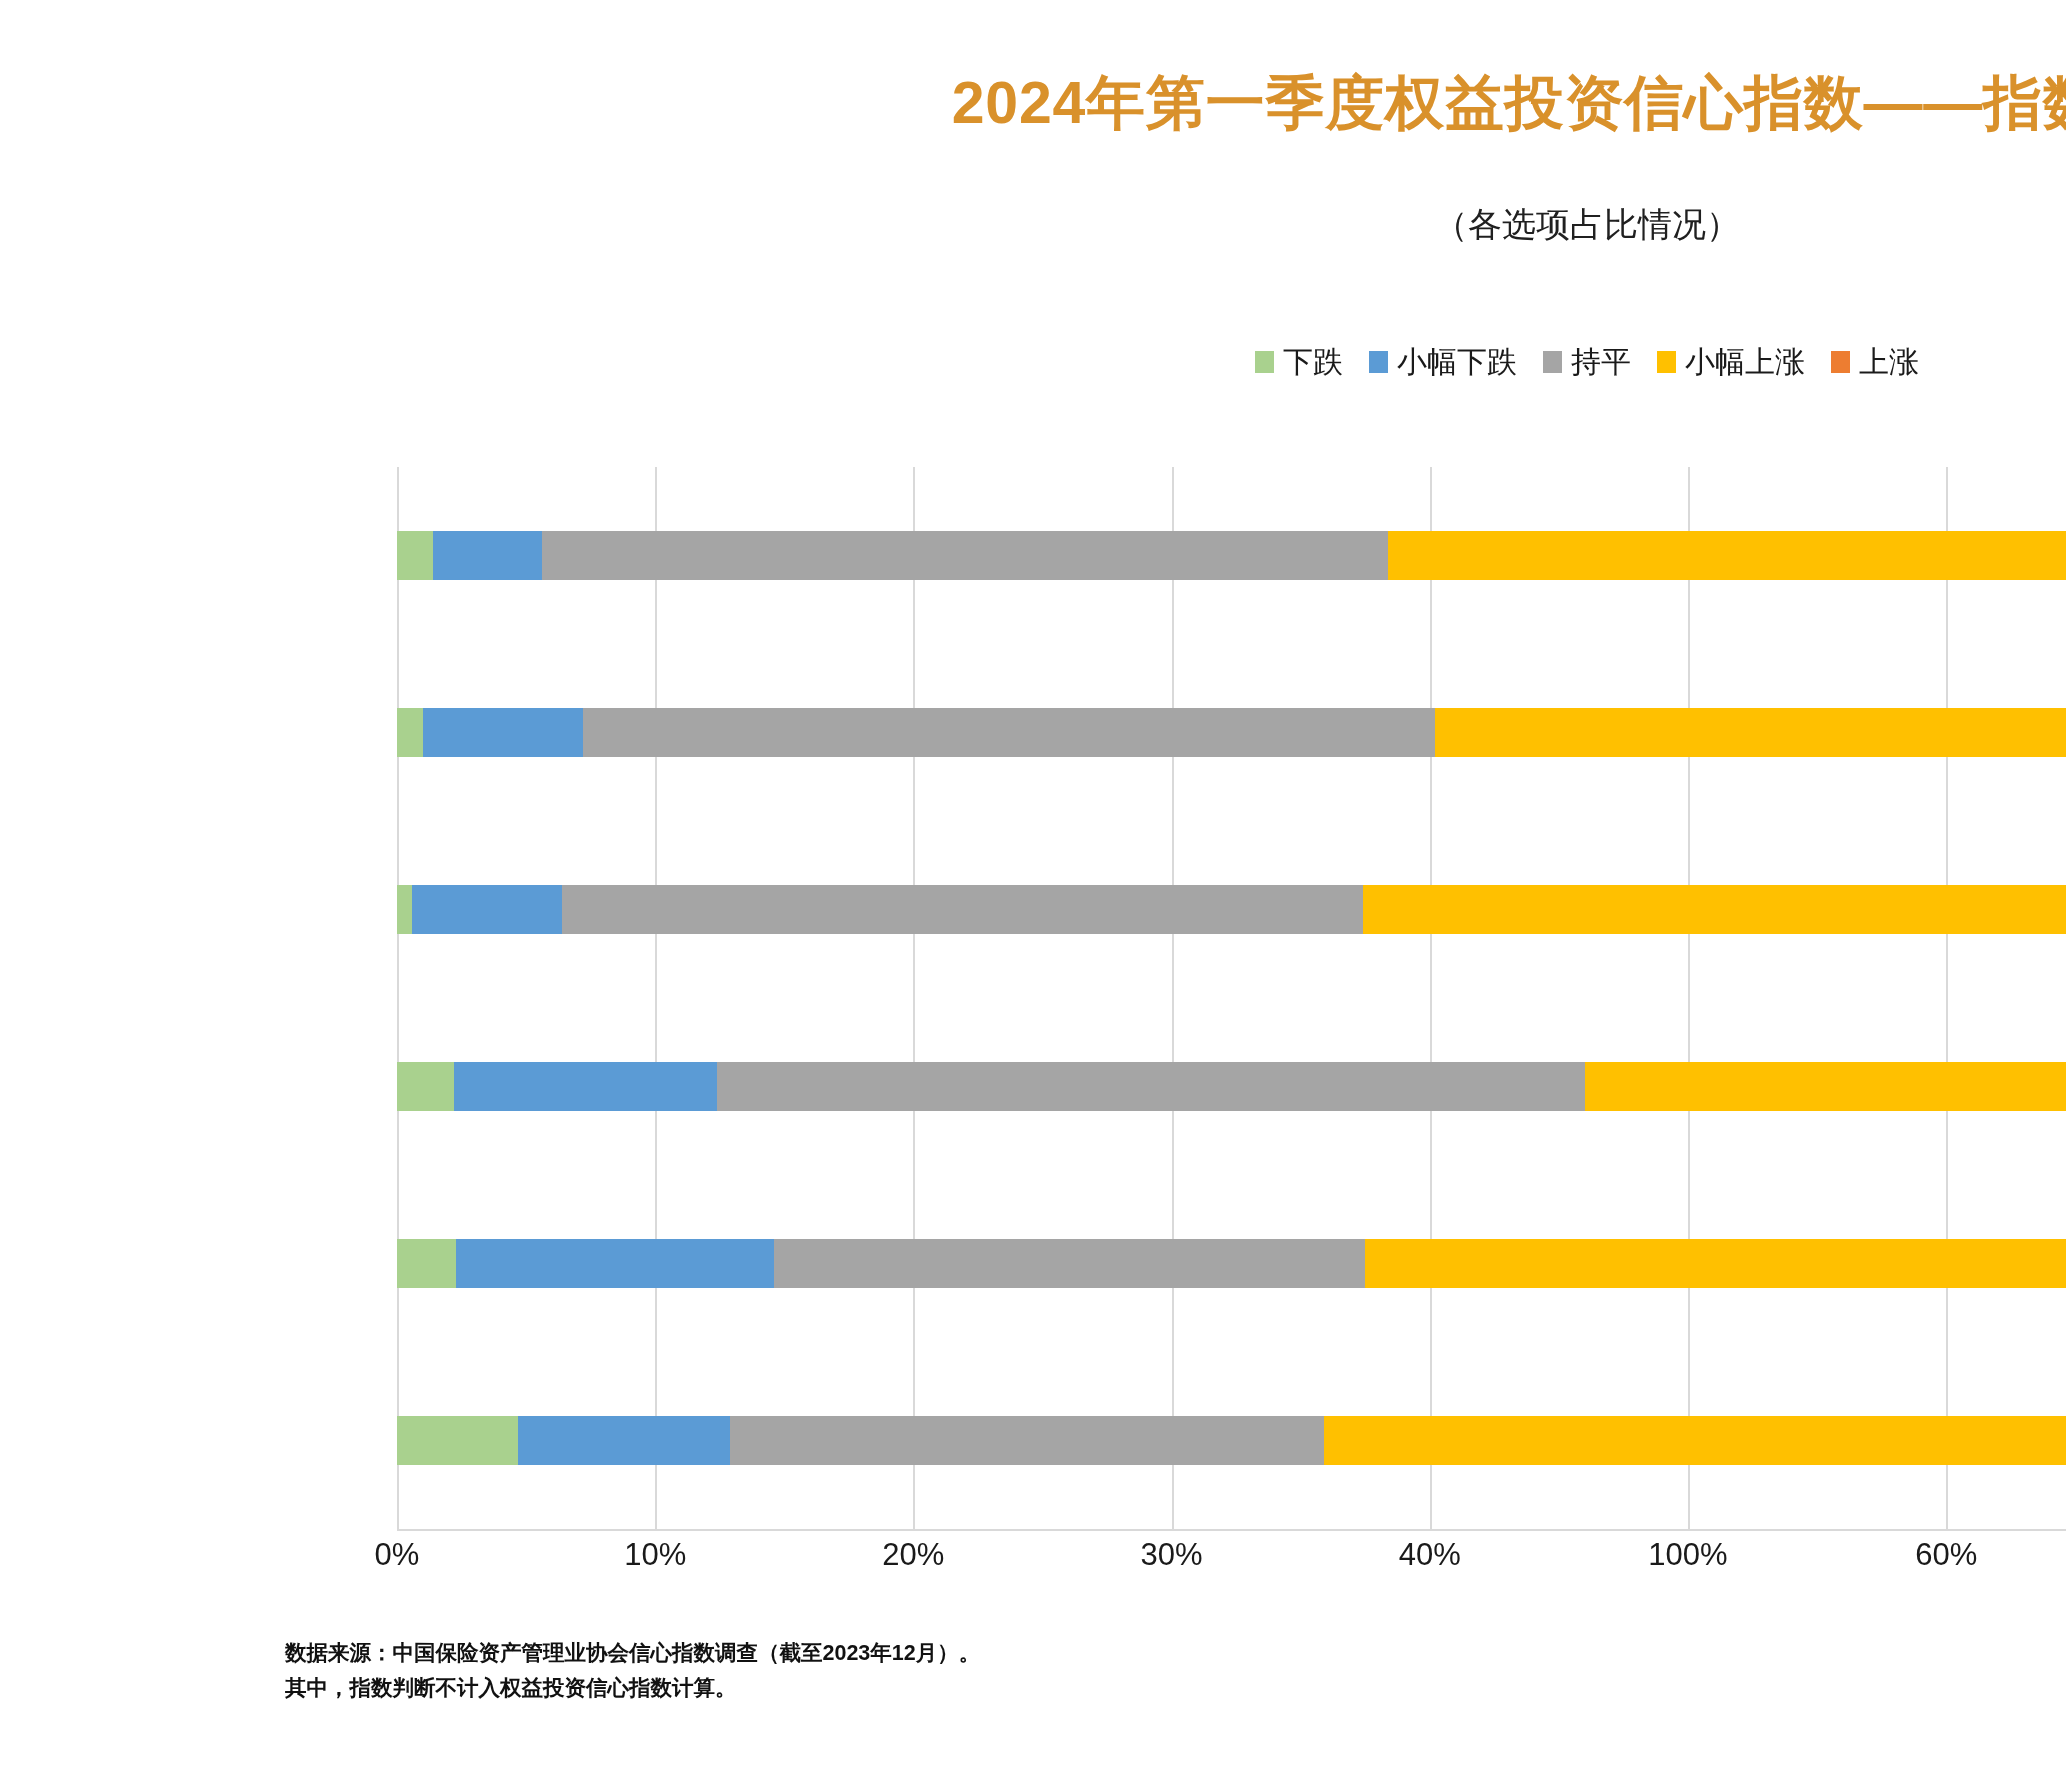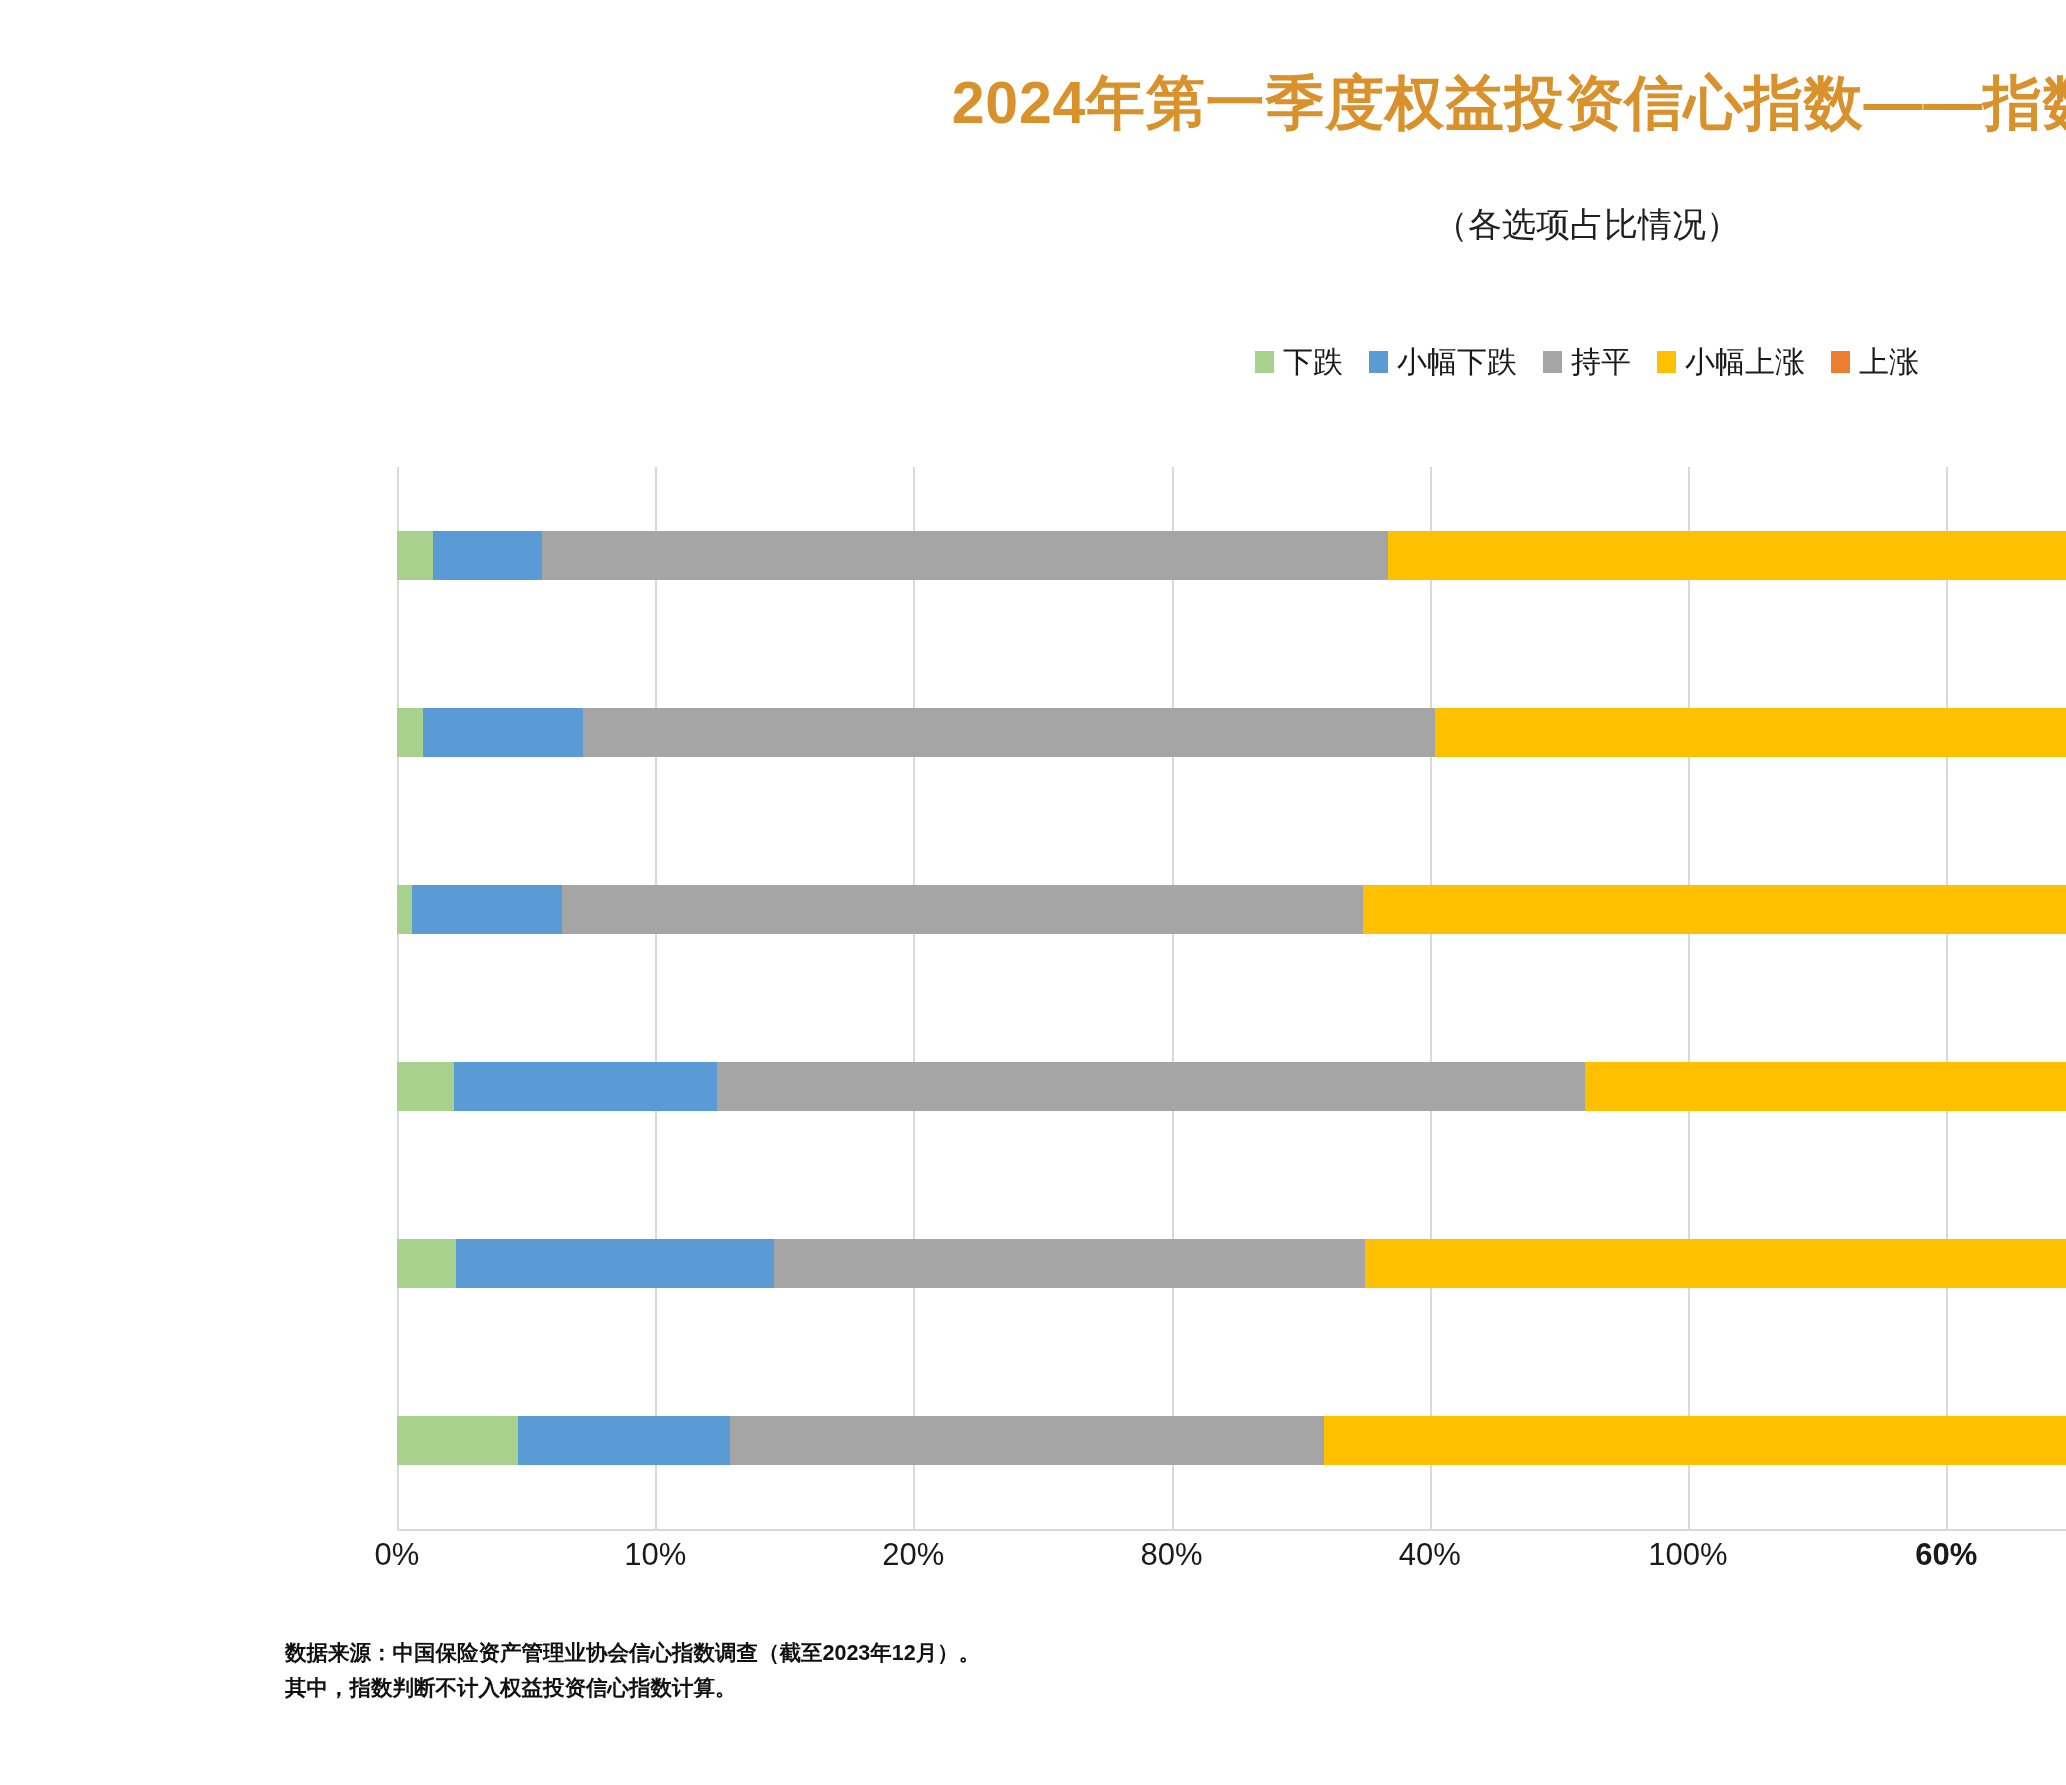--- a/index.html
+++ b/index.html
@@ -185,24 +185,24 @@
           </div>
         </div>
       </div>
   </div>
 
   <div class="axis-baseline"></div>
   <div class="xlabels" id="xlabels">
       <div class="xlabel" style="left: 0%;">0%</div>
       <div class="xlabel" style="left: 10%;">10%</div>
       <div class="xlabel" style="left: 20%; text-align: center;">20%</div>
-      <div class="xlabel" style="left: 30%;">80%</div>
+      <div class="xlabel" style="left: 30%;">30%</div>
       <div class="xlabel" style="left: 40%; text-align: center;">40%</div>
       <div class="xlabel" style="left: 50%;">100%</div>
-      <div class="xlabel" style="left: 60%; font-weight: bold;">60%</div>
+      <div class="xlabel" style="left: 60%;">60%</div>
     </div>
 
   <div class="footnotes" id="footnotes">
       <div class="footnote">数据来源：中国保险资产管理业协会信心指数调查（截至2023年12月）。</div>
       <div class="footnote">其中，指数判断不计入权益投资信心指数计算。</div>
     </div>
 
 </div>
 
 

